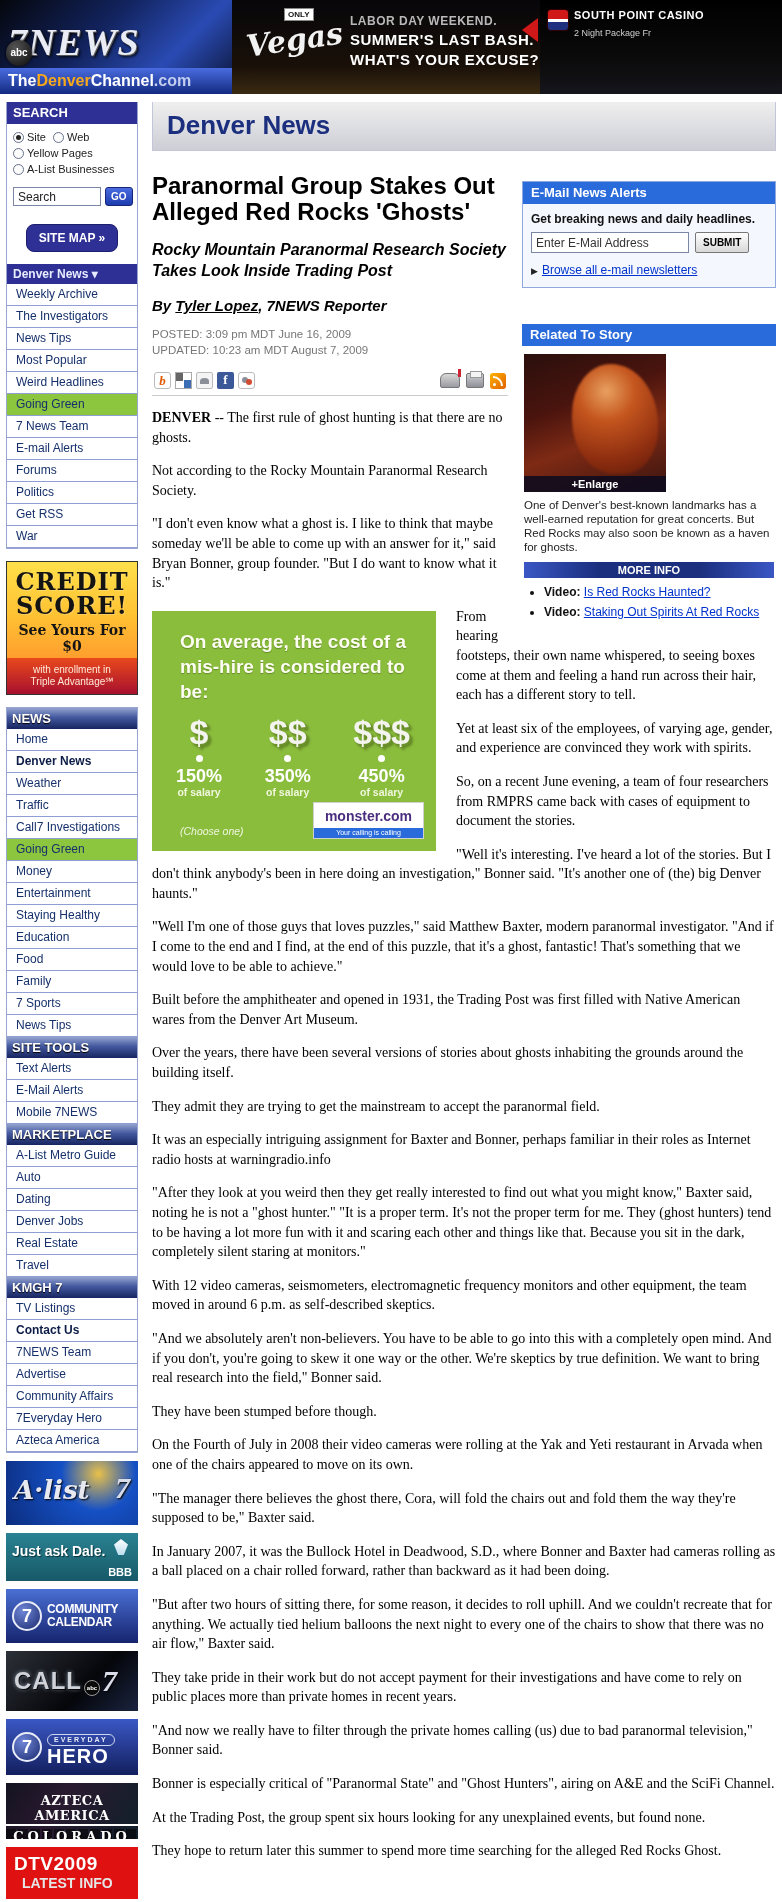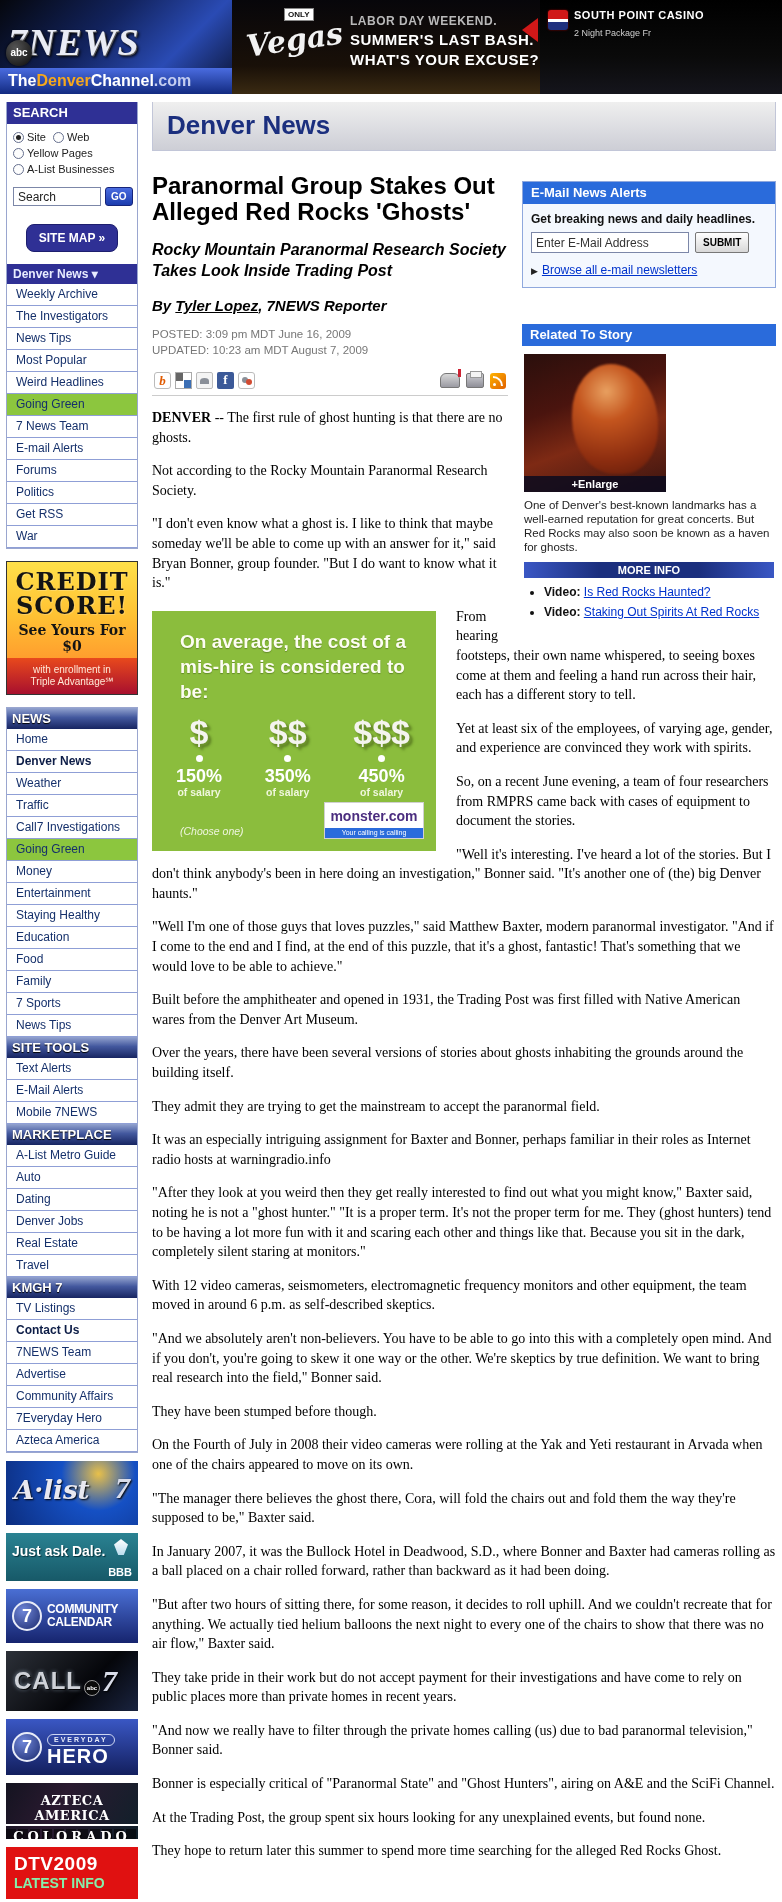--- a/index.html
+++ b/index.html
@@ -72,21 +72,21 @@
   .call-7 { font:italic 900 30px "Liberation Serif",serif; color:#d8dce8; text-shadow:1px 1px 2px #000; }
   .b-hero { height:56px; background:linear-gradient(180deg,#3a57c4,#131f5e); display:flex; align-items:center; padding-left:6px; }
   .hero-right { margin-left:5px; }
   .hero-pill { border:1px solid #cdd6f2; border-radius:8px; color:#e8ecf8; font:bold 7px/10px "Liberation Sans",sans-serif; letter-spacing:2px; padding:0 6px; display:inline-block; }
   .hero-word { color:#fff; font:900 20px/20px "Liberation Sans",sans-serif; letter-spacing:1px; }
   .b-azteca { height:56px; background:linear-gradient(120deg,#141320 0%,#2a1a30 40%,#10202a 100%); text-align:center; padding-top:10px; }
   .az-l1 { color:#fff; font:bold 13px "DejaVu Serif",serif; letter-spacing:.5px; border-bottom:2px solid #fff; display:inline-block; padding-bottom:1px; }
   .az-l2 { color:#fff; font:bold 13px "DejaVu Serif",serif; letter-spacing:4px; margin-top:3px; text-shadow:1px 1px 0 #000; background:repeating-linear-gradient(90deg,#0008 0 10px,#0000 10px 12px); }
   .b-dtv { height:52px; background:#e01111; padding:7px 0 0 8px; }
   .dtv-l1 { color:#fff; font:900 19px/20px "Liberation Sans",sans-serif; letter-spacing:.5px; }
-  .dtv-l2 { color:#86efac; font:900 14px/18px "Liberation Sans",sans-serif; }
+  .dtv-l2 { color:#e5e5e5; font:900 14px/18px "Liberation Sans",sans-serif;margin-left:8px; }
 
   
   .title-bar { background:linear-gradient(180deg,#efefef,#cdced6); padding:8px 14px 9px; border:1px solid #c2c6d8; border-top:none; }
   .title-bar h1 { font:bold 26px "Liberation Sans",sans-serif; color:#1b2f7e; }
   .article { padding-top:22px; }
 
   .rail { float:right; width:254px; margin:8px 0 12px 14px; }
   .box-head { background:#2a6bdb; color:#fff; font:bold 13px/20px "Liberation Sans",sans-serif; padding:1px 8px; }
   .email-box { border:1px solid #8fa8dd; background:#f4f8fe; }
   .email-blurb { font:bold 12px "Liberation Sans",sans-serif; padding:8px 8px 6px; color:#111; }
@@ -139,21 +139,21 @@
   
   .monster-ad { float:left; width:284px; height:240px; background:#8bbd3d; margin:4px 20px 12px 0; position:relative; cursor:pointer; }
   .ad-head { font:bold 19px/25px "Liberation Sans",sans-serif; color:#fdfdf2; padding:18px 10px 0 28px; text-shadow:0 1px 1px rgba(60,90,20,.5); }
   .tiers { display:flex; justify-content:space-between; padding:10px 26px 0 24px; }
   .tier { text-align:center; }
   .t-sym { font:bold 34px/36px "Liberation Sans",sans-serif; color:#f4f4ee; text-shadow:2px 2px 2px #6d942c, 3px 3px 3px #55741f; }
   .t-dot { width:7px; height:7px; border-radius:50%; background:#fff; margin:5px auto 4px; }
   .t-pct { font:bold 18px/20px "Liberation Sans",sans-serif; color:#fff; }
   .t-unit { font:bold 10.5px/12px "Liberation Sans",sans-serif; color:#f0f7dd; }
   .choose { position:absolute; left:28px; bottom:14px; font:italic 10.5px "Liberation Sans",sans-serif; color:#eef5dd; }
-  .monster-logo { position:absolute; right:12px; bottom:12px; width:100px; background:#fff; border:1px solid #d0d0d0; padding-top:5px; text-align:center; }
+  .monster-logo { position:absolute; right:12px; bottom:12px; width:111px; background:#fff; border:1px solid #d0d0d0; padding-top:5px; text-align:center; }
   .m-name { font:bold 14px/16px "Liberation Sans",sans-serif; color:#4b2d7f; }
   .m-tag { background:#2a6bdb; color:#fff; font:7px/10px "Liberation Sans",sans-serif; margin-top:4px; }
 </style>
 </head>
 <body>
 
 <div class="page">
 
   <div class="banner">
     <div class="logo-block">

